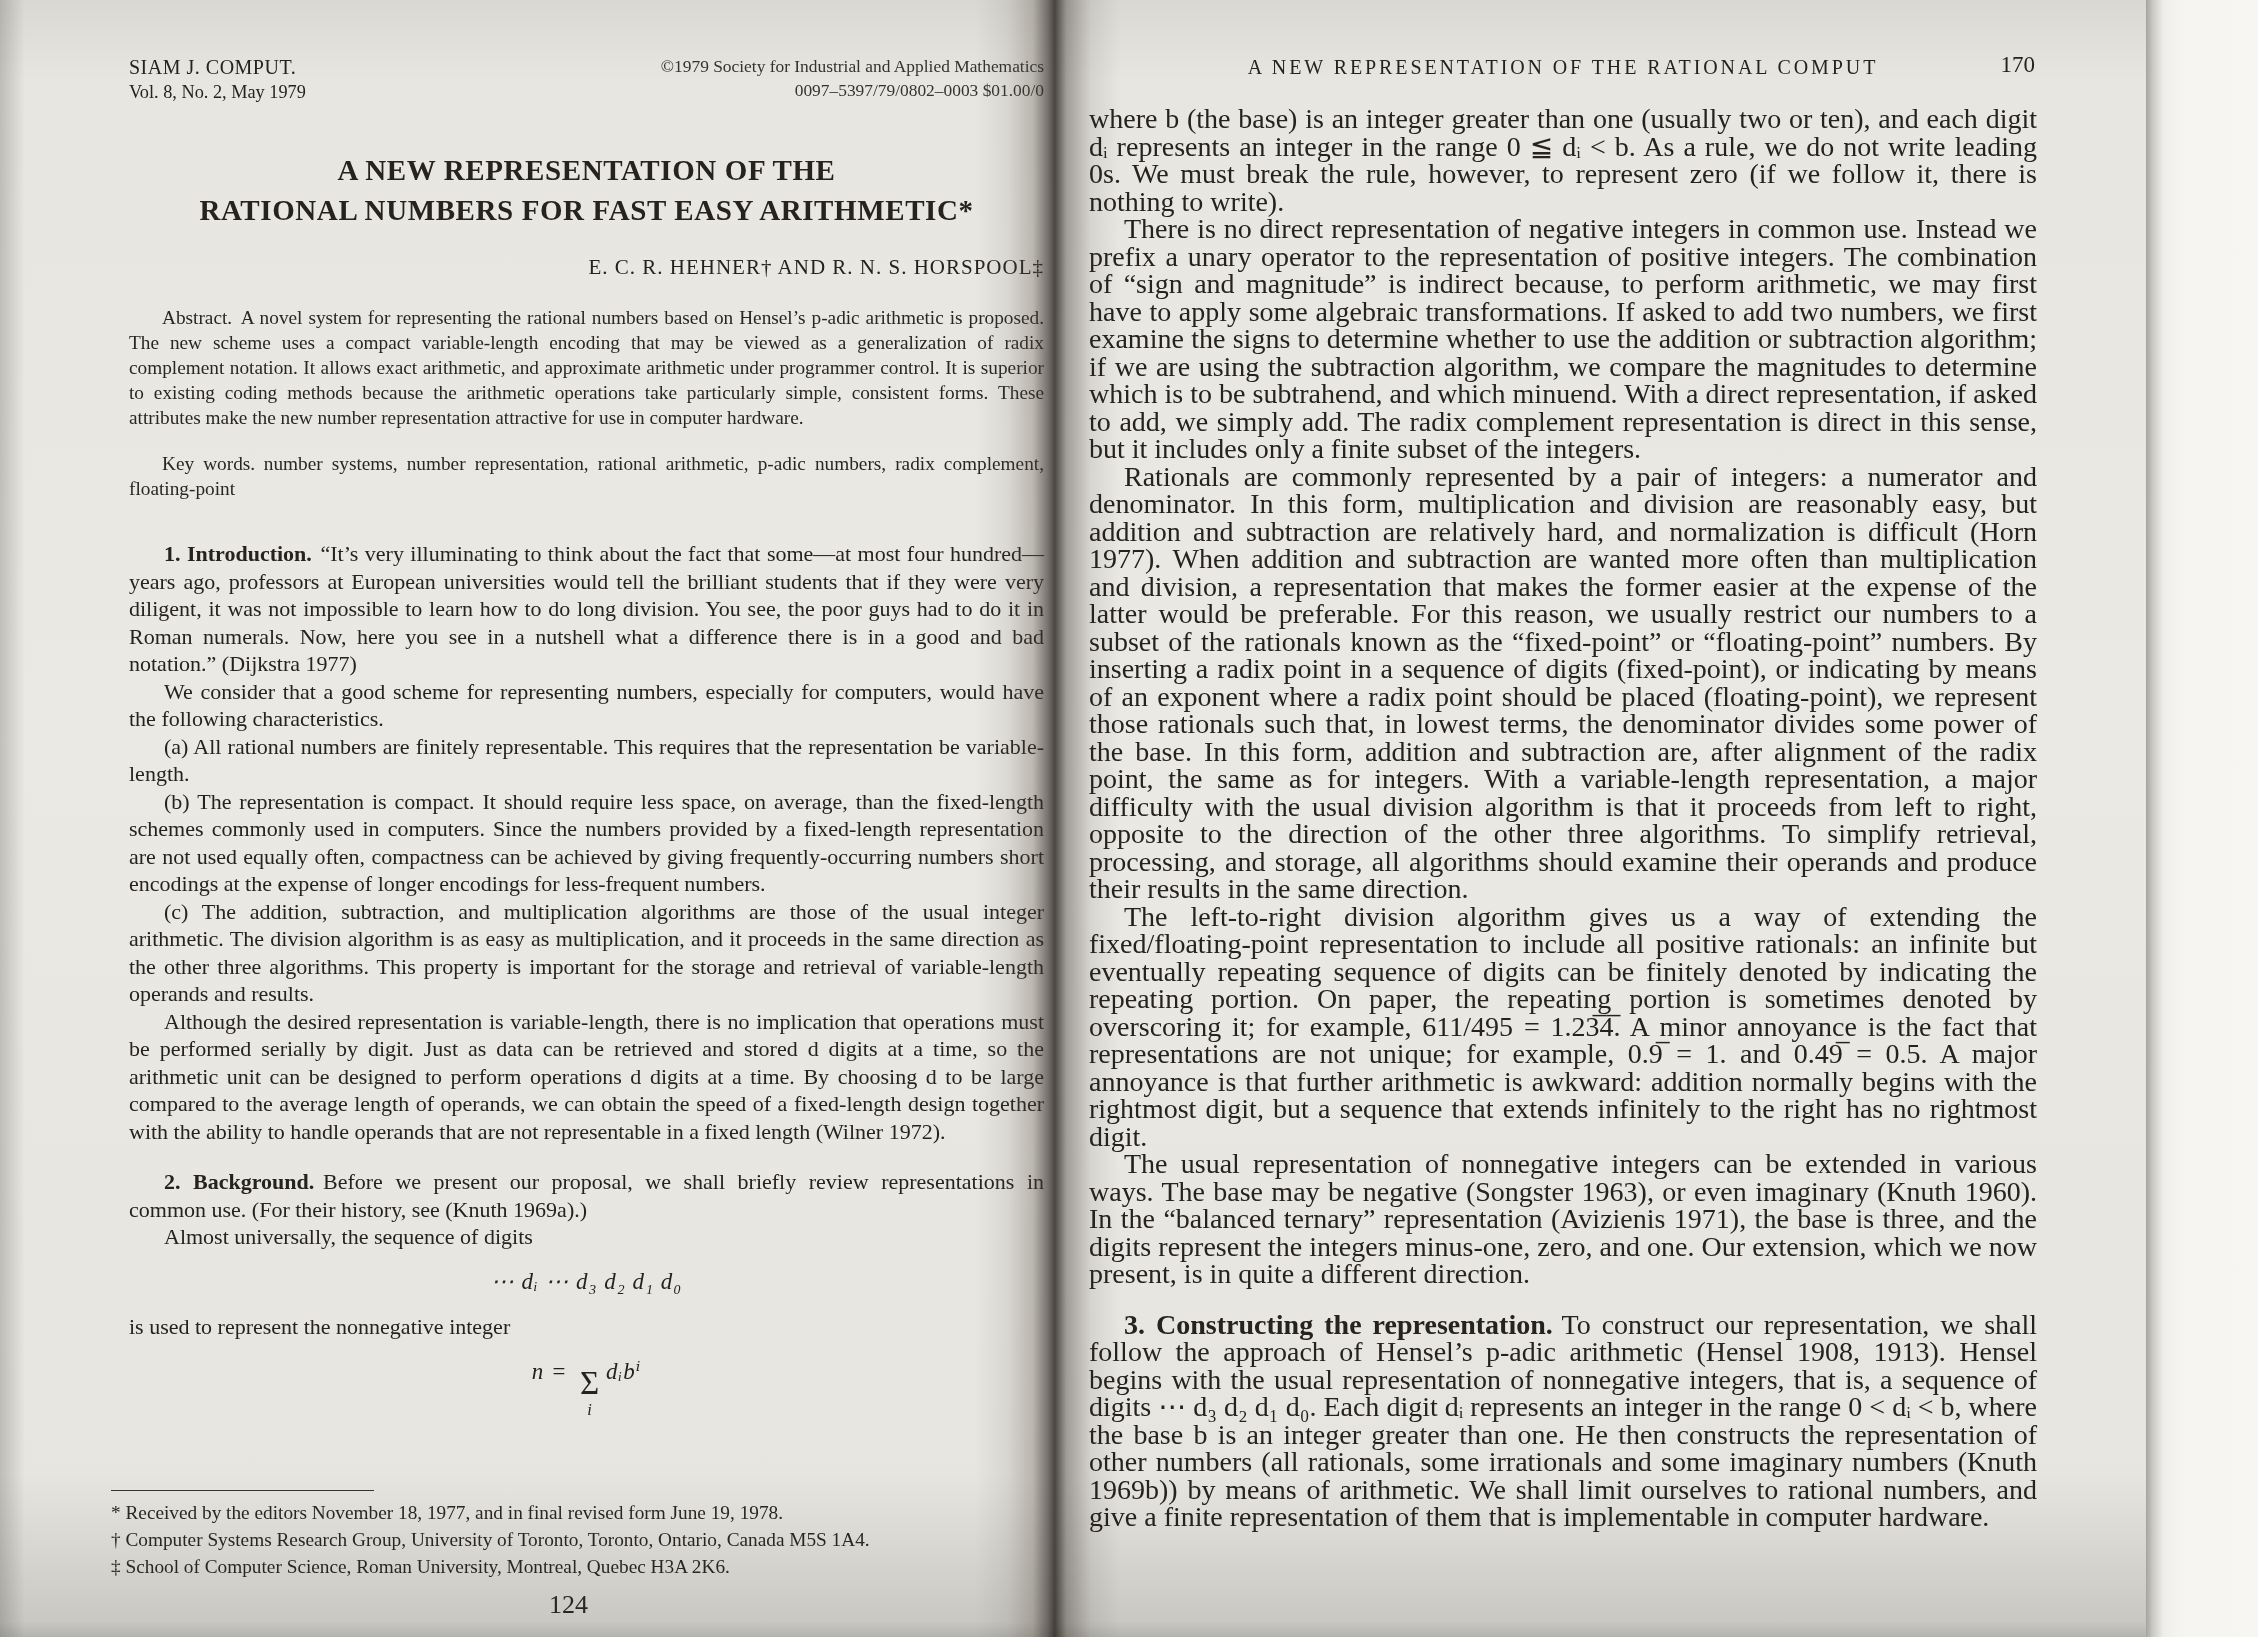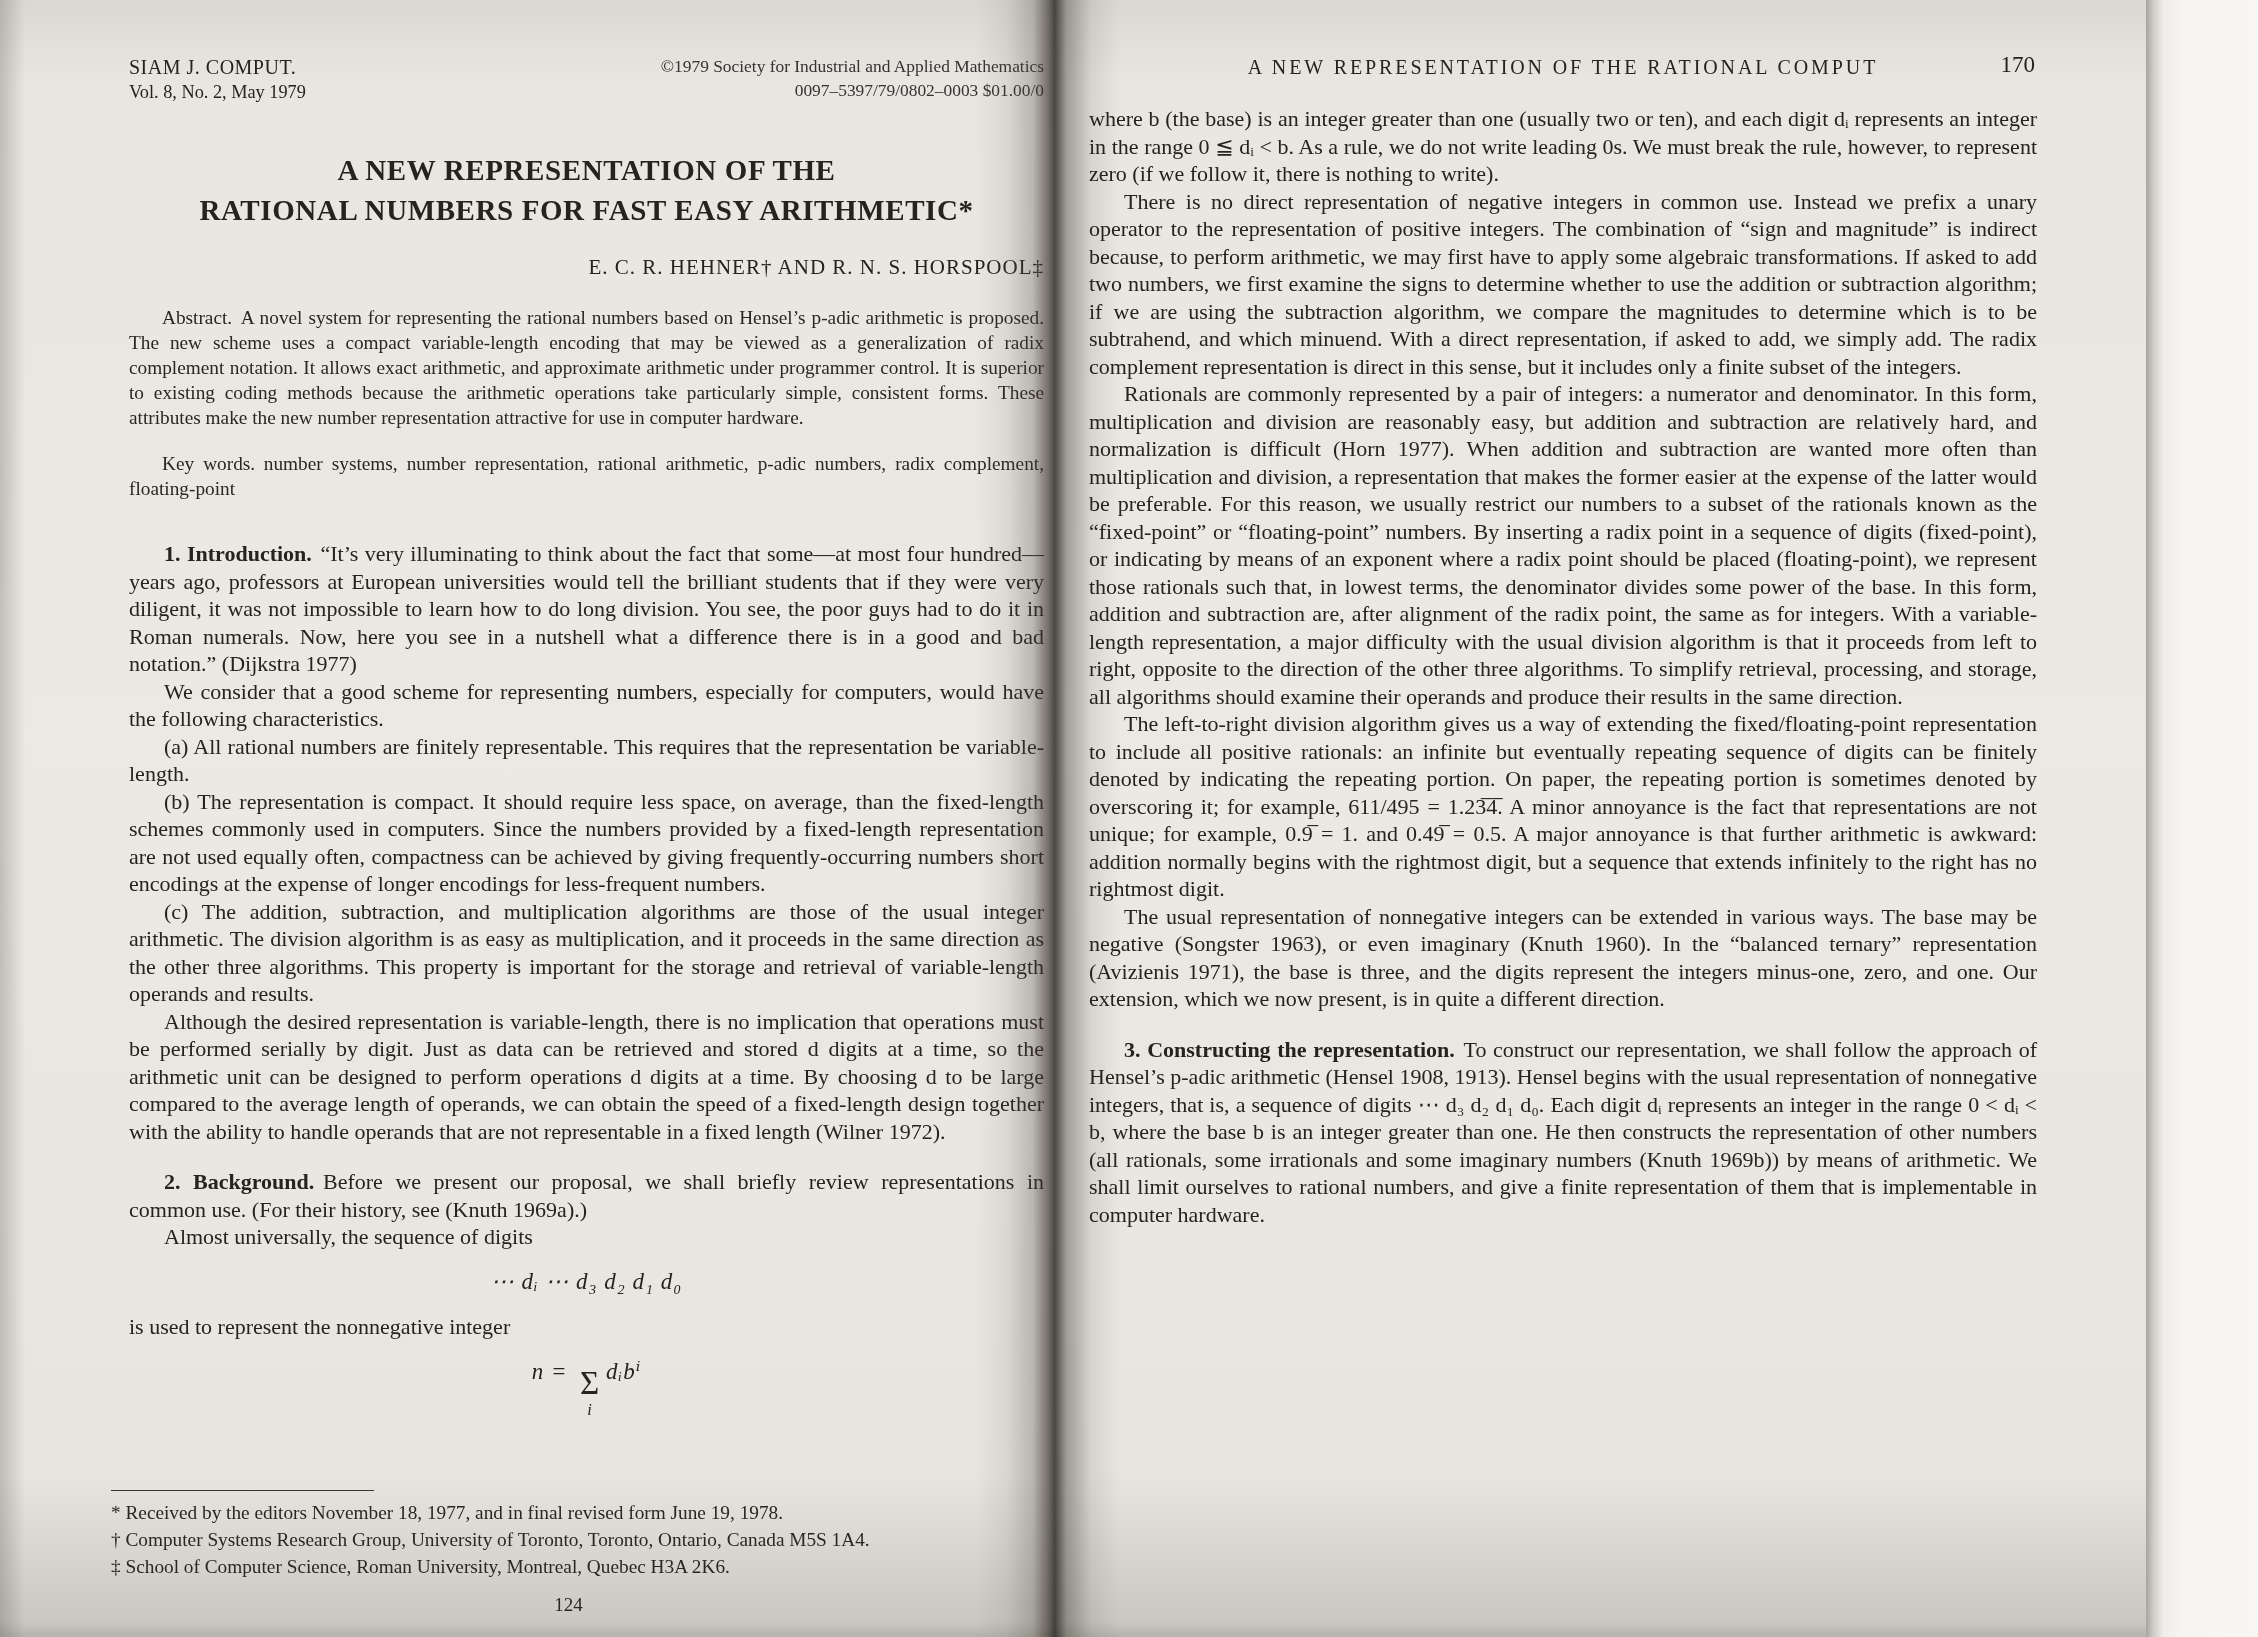--- a/index.html
+++ b/index.html
@@ -45,27 +45,27 @@
   .para { text-indent:35px; }
   .para.noindent { text-indent:0; }
   .para.sec-start { margin-top:23px; }
   .seclabel { font-weight:bold; margin-right:8.7px; }
   .formula { text-align:center; font-style:italic; text-indent:0; margin:17.4px 0; font-size:23px; letter-spacing:1px; }
   .sigma-stack { display:inline-flex; flex-direction:column; align-items:center; vertical-align:-15.4px; line-height:1; margin:0 5.8px; }
   .sigma { font-size:33px; font-style:normal; }
   .sigma-sub { font-size:16.4px; font-style:italic; margin-top:1.9px; }
   .footnotes { position:absolute; left:111px; top:1490px; width:915px; font-size:19.3px; line-height:27px; color:#2a2723; }
   .fn-rule { width:263px; border-top:1.9px solid #38352f; margin-bottom:7.7px; }
-  .page-number { text-align:center; font-size:19px; margin-top:11.6px; }
+  .page-number { text-align:center; font-size:26px; margin-top:11.6px; }
 
   
   .rp-content { position:absolute; left:1089px; top:0; width:948px; }
   .rp-head { position:relative; margin-top:54px; text-align:center; font-size:20px; letter-spacing:2.9px; line-height:26px; }
   .rp-pagenum { position:absolute; right:1.9px; top:-1.9px; font-size:23px; letter-spacing:0; }
-  .rp-body { margin-top:25px; font-size:22px; line-height:27.5px; text-align:justify; }
+  .rp-body { margin-top:25px; font-size:28px; line-height:27.5px; text-align:justify; }
 </style>
 </head>
 <body>
 
 <div class="scan">
 
   <div class="lp-content">
 
     <div class="head-row">
       <div>

